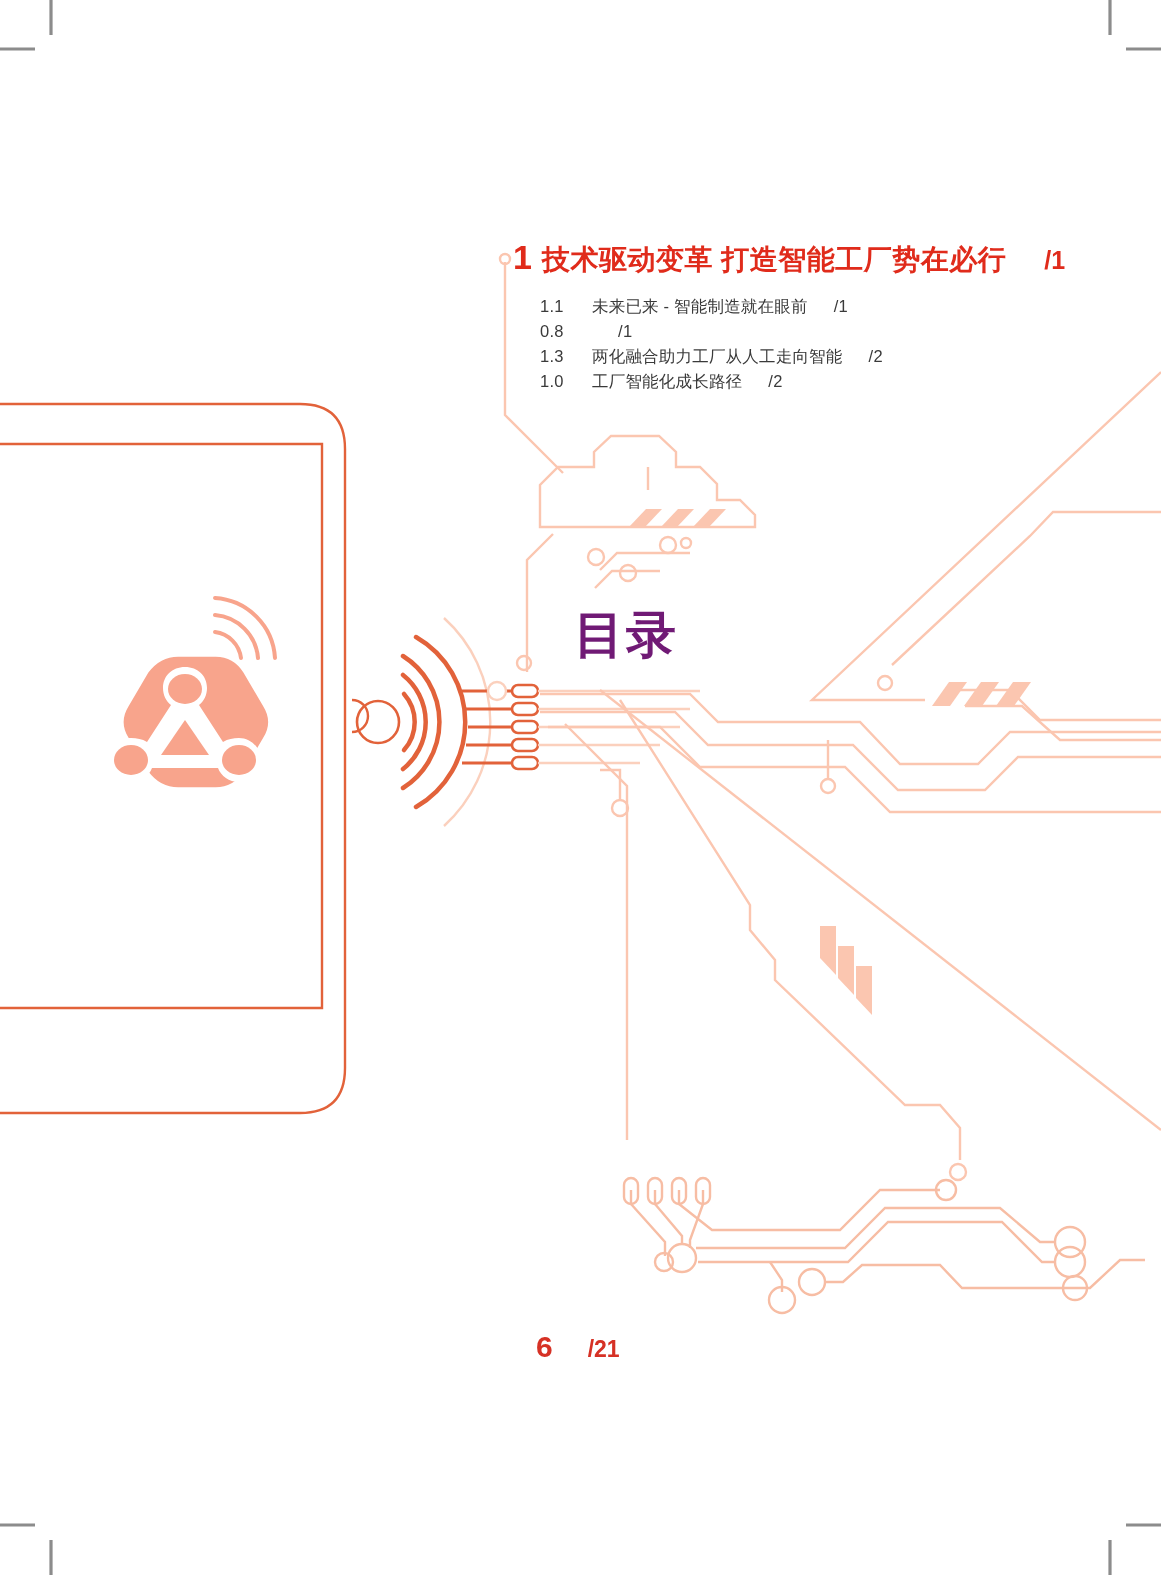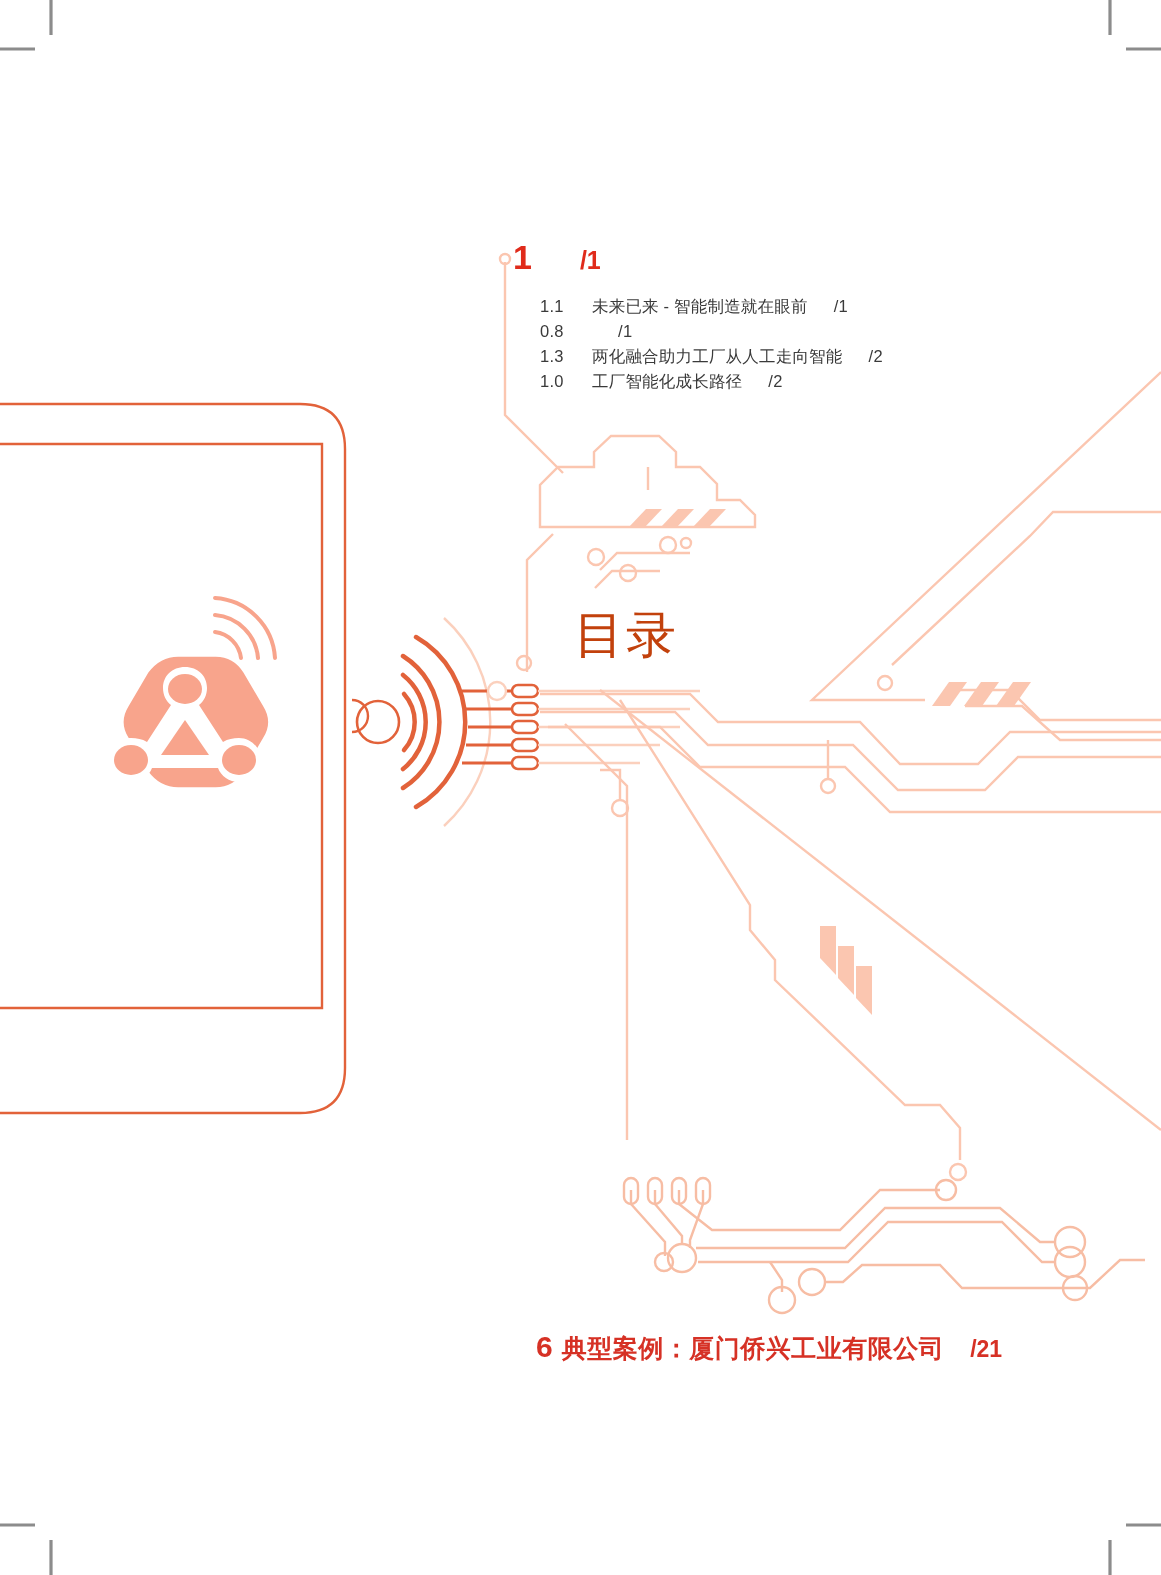--- a/index.html
+++ b/index.html
@@ -86,23 +86,23 @@
     letter-spacing: 0.3px;
   }
   .subrow .st { letter-spacing: 0.2px; }
   .subrow .sp { margin-left: 26px; letter-spacing: 0.3px; }
 
   
   #mulu {
     position: absolute;
     left: 574px;
     top: 610px;
-    color: #c2410c;
+    color: #701a75;
     font-size: 50px;
-    font-weight: normal;
+    font-weight: bold;
     letter-spacing: 2px;
     line-height: 1;
   }
 
   
   #sec6 {
     position: absolute;
     left: 536px;
     top: 1332px;
     display: flex;
@@ -329,20 +329,21 @@
       <circle cx="1075" cy="1288" r="12"></circle>
     </g>
 
     </g>
   </svg>
 
   <div class="text-layer">
 
     <div id="sec1">
       <span class="num">1</span>
+      <span class="ttl">技术驱动变革  打造智能工厂势在必行</span>
       <span class="pg">/1</span>
     </div>
 
     <div id="subitems">
       <div class="subrow">
         <span class="sn">1.1</span>
         <span class="st">未来已来 - 智能制造就在眼前</span>
         <span class="sp">/1</span>
       </div>
       <div class="subrow">
@@ -358,18 +359,17 @@
         <span class="sn">1.0</span>
         <span class="st">工厂智能化成长路径</span>
         <span class="sp">/2</span>
       </div>
     </div>
 
     <div id="mulu">目录</div>
 
     <div id="sec6">
       <span class="num">6</span>
-      <span class="ttl">典型案例：厦门侨兴工业有限公司</span>
       <span class="pg">/21</span>
     </div>
 
   </div>
 </div>
 
 </body></html>

